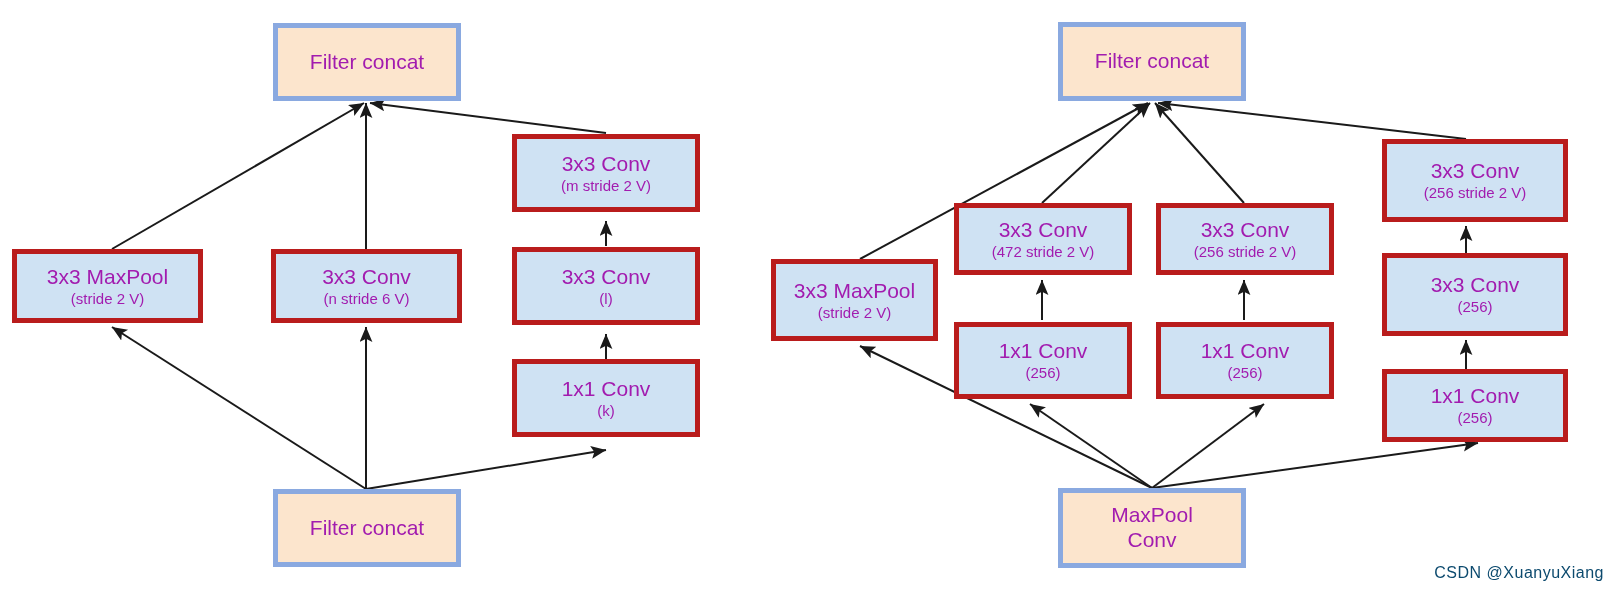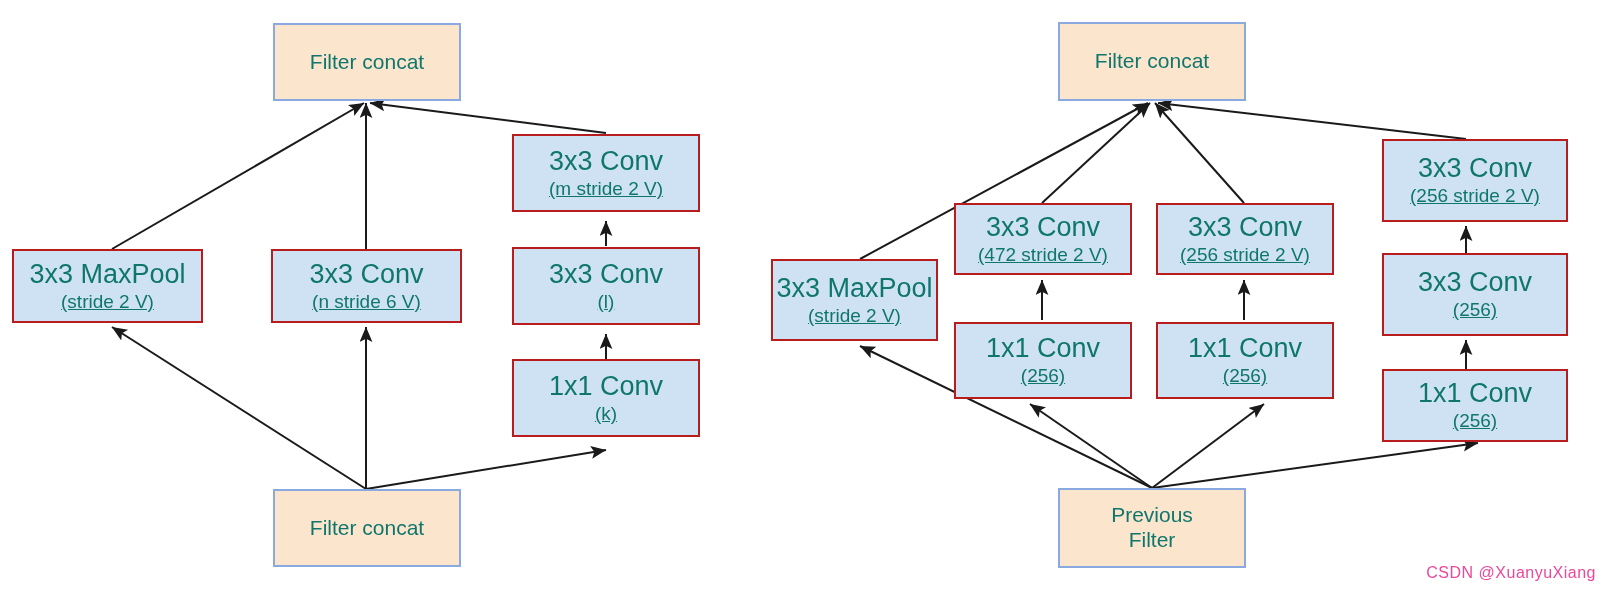--- a/index.html
+++ b/index.html
@@ -21,41 +21,41 @@
     position: absolute;
     left: 0;
     top: 0;
     width: 1608px;
     height: 590px;
     pointer-events: none;
   }
   .node {
     position: absolute;
     box-sizing: border-box;
-    border: 2px solid #b91c1c;
+    border: 5px solid #b91c1c;
     display: flex;
     flex-direction: column;
     align-items: center;
     justify-content: center;
     text-align: center;
     line-height: 1.18;
-    color: #0f766e;
+    color: #a21caf;
     z-index: 2;
   }
   .node.blue { background: #cfe2f3; }
   .node.peach { background: #fce5cd; border-color: #8aa9e0; }
-  .node .l1 { font-size: 27px; }
-  .node .l2 { font-size: 19px; text-decoration: underline; }
+  .node .l1 { font-size: 21px; }
+  .node .l2 { font-size: 15px; }
   .node.peach .l1 { font-size: 21px; }
   .watermark {
     position: absolute;
-    right: 12px;
+    right: 4px;
     bottom: 8px;
     font-size: 16px;
-    color: #ec4899;
+    color: #0c4a6e;
     letter-spacing: 0.5px;
     z-index: 3;
   }
 </style>
 </head>
 <body>
 
 <div id="canvas">
 
   <svg class="edges" viewBox="0 0 1608 590">
@@ -177,19 +177,19 @@
     <div class="l1">3x3 Conv</div>
     <div class="l2">(256)</div>
   </div>
 
   <div class="node blue" style="left:1382px; top:369px; width:186px; height:73px;">
     <div class="l1">1x1 Conv</div>
     <div class="l2">(256)</div>
   </div>
 
   <div class="node peach" style="left:1058px; top:488px; width:188px; height:80px;">
-    <div class="l1">Previous</div>
-    <div class="l1">Filter</div>
+    <div class="l1">MaxPool</div>
+    <div class="l1">Conv</div>
   </div>
 
   <div class="watermark">CSDN @XuanyuXiang</div>
 
 </div>
 
 </body></html>

